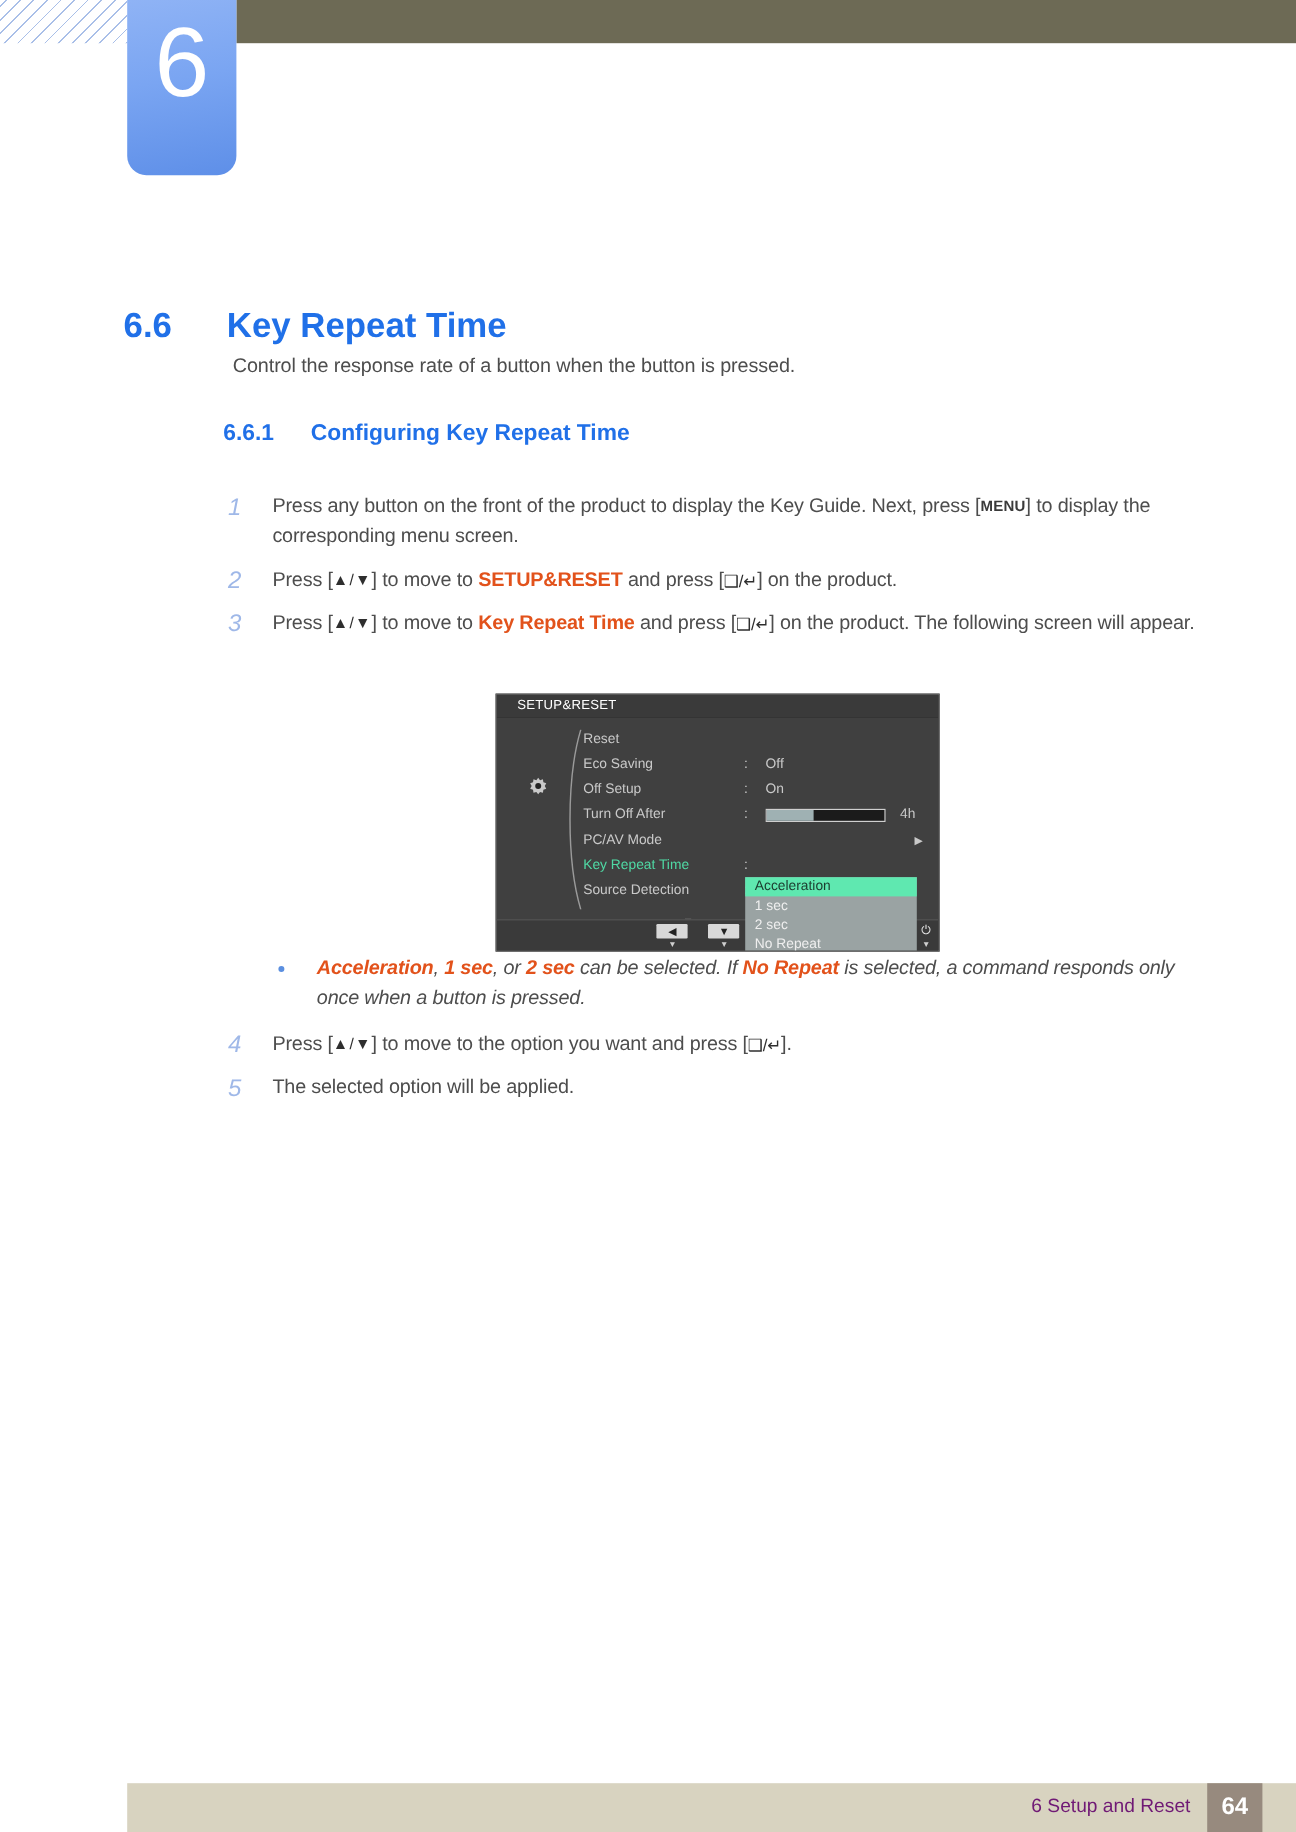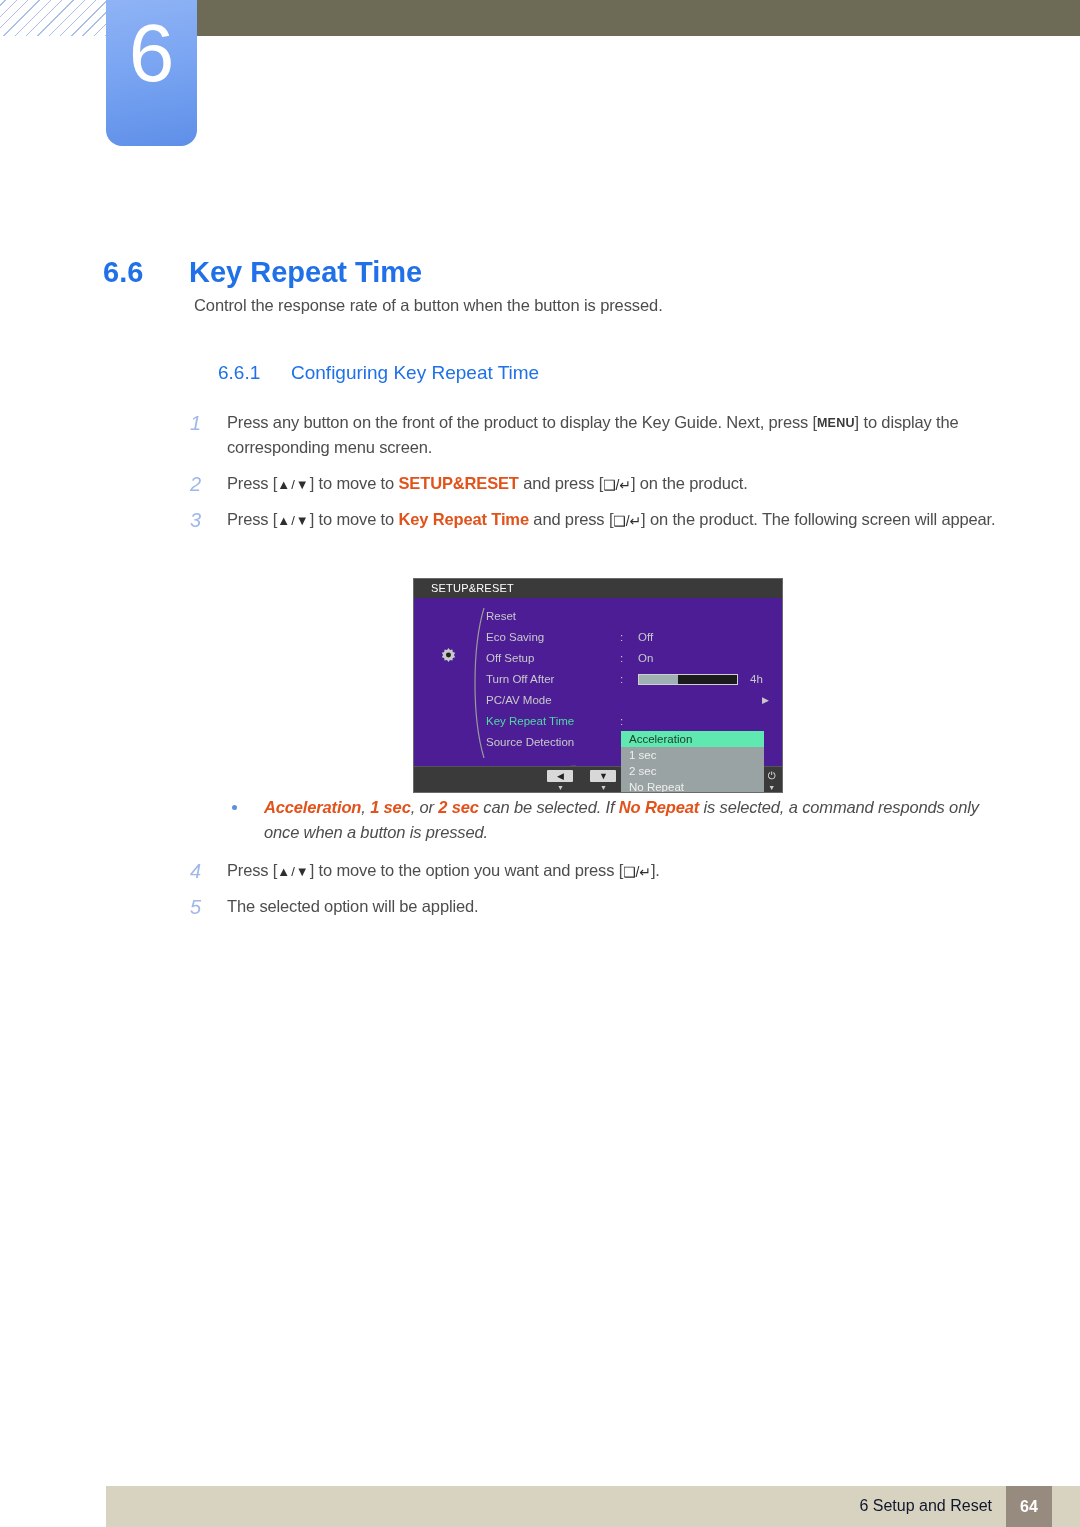--- a/index.html
+++ b/index.html
@@ -86,26 +86,25 @@
     position: absolute;
     top: 296px;
     left: 194px;
     font-size: 16.5px;
     color: #4d4d4d;
     letter-spacing: -0.1px;
   }
 
   .subsec-head {
     position: absolute;
-    top: 362px;
+    top: 351px;
     left: 186px;
     color: #2070e8;
-    font-weight: 400;
+    font-weight: 700;
     font-size: 19px;
-    margin-left: 32px;
   }
   .subsec-head .num { display: inline-block; width: 73px; }
 
   
   .steps {
     position: absolute;
     top: 410px;
     left: 186px;
     width: 830px;
   }
@@ -175,21 +174,21 @@
     background: #3a3a3a;
     color: #ffffff;
     font-size: 11px;
     line-height: 19px;
     padding-left: 17px;
     letter-spacing: 0.2px;
   }
   .osd-body {
     position: relative;
     height: 168px;
-    background: #4c1d95;
+    background: #404040;
   }
   .gear {
     position: absolute;
     left: 23px;
     top: 48px;
     width: 23px; height: 23px;
   }
   .curve {
     position: absolute;
     left: 54px;
@@ -299,31 +298,31 @@
     top: 1486px;
     width: 974px;
     height: 41px;
     background: #d8d3c0;
   }
   .footer-text {
     position: absolute;
     right: 88px;
     top: 11px;
     font-size: 16px;
-    color: #0f172a;
+    color: #701a75;
   }
   .page-badge {
     position: absolute;
     right: 28px;
     top: 0;
     width: 46px;
     height: 41px;
     background: #978a7e;
     color: #ffffff;
-    font-size: 16px;
+    font-size: 20px;
     font-weight: 700;
     text-align: center;
     line-height: 41px;
   }
 </style>
 </head>
 <body>
 
 <div class="header">
   <div class="hatch"></div>

